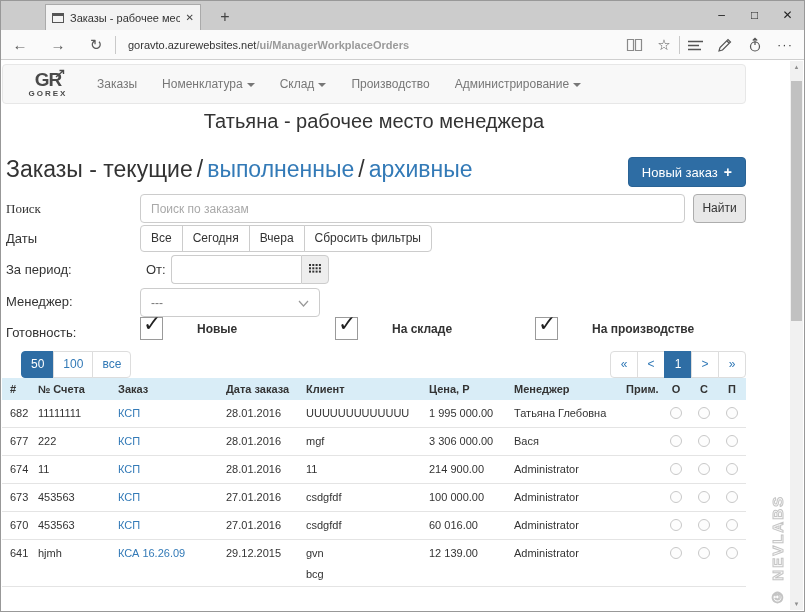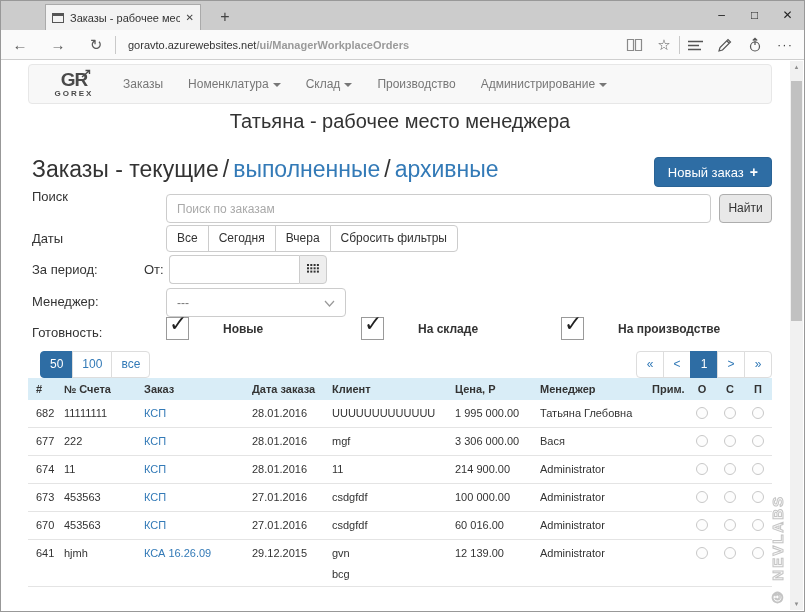--- a/index.html
+++ b/index.html
@@ -29,21 +29,21 @@
   .url .domain { color:#333; }
   .url .path { color:#9a9a9a;font-weight:bold; }
   .actions { display:flex; align-items:center; margin-right:4px; }
   .act { width:30px; text-align:center; color:#555; }
   .act svg { vertical-align:middle; }
   .star { font-size:15px; }
   .more { font-size:13px; letter-spacing:1px; color:#444; }
 
   
   .viewport { position:absolute; top:60px; left:1px; right:14px; bottom:1px; background:#fff; overflow:hidden; }
-  .content { position:relative; width:744px; margin-left:26px; height:100%; font-size:12px; color:#333; }
+  .content { position:relative; width:744px; height:100%; font-size:12px; color:#333; }
 
   
   .scrollbar { position:absolute; top:60px; right:1px; bottom:1px; width:13px; background:#f1f1f1; }
   .sb-arrow { position:absolute; left:0; width:13px; height:12px; text-align:center; font-size:6px;
               line-height:12px; color:#8f8f8f; }
   .sb-up { top:0; } .sb-down { bottom:0; }
   .sb-thumb { position:absolute; left:1px; width:11px; top:20px; height:240px; background:#c1c1c1; }
 
   
   .navbar { position:absolute; top:3px; left:0; width:744px; height:40px; background:#f8f8f8;
@@ -79,40 +79,40 @@
   .btn-find { position:absolute; top:133px; right:0; width:53px; height:29px; background:#e8e8e8;
               border:1px solid #adadad; border-radius:4px; font-size:12px; color:#333; text-align:center; line-height:27px; }
 
   .btn-group { position:absolute; top:164px; left:138px; display:flex; }
   .btn-group .gbtn { background:#fff; border:1px solid #ccc; padding:0 10px; height:27px; line-height:25px;
                      font-size:12px; color:#333; margin-left:-1px; white-space:nowrap; }
   .btn-group .gbtn:first-child { border-radius:4px 0 0 4px; margin-left:0; }
   .btn-group .gbtn:last-child { border-radius:0 4px 4px 0; }
 
   .period-group { position:absolute; top:194px; display:flex; align-items:center; }
-  .pg-from { left:116px; } .pg-to { left:512px; }
+  .pg-from { left:144px; } .pg-to { left:512px; }
   .period-group .plabel { font-size:13px; color:#333; margin-right:5px; }
   .period-group input { width:130px; height:29px; border:1px solid #ccc; border-right:none;
                         border-radius:4px 0 0 4px; padding:0 8px; }
   .addon { width:28px; height:29px; background:#eee; border:1px solid #ccc; border-radius:0 4px 4px 0;
            display:flex; align-items:center; justify-content:center; }
 
   .select { position:absolute; top:227px; left:138px; width:180px; height:29px; border:1px solid #ccc;
             border-radius:4px; display:flex; align-items:center; padding:0 10px; color:#777; font-size:12px; }
   .select .chev { margin-left:auto; color:#999; }
 
   .check-group { position:absolute; top:256px; display:flex; align-items:center; }
   .cg1 { left:138px; } .cg2 { left:333px; } .cg3 { left:533px; }
   .checkbox { width:23px; height:23px; border:1px solid #9a9a9a; background:#fff; position:relative; }
   .checkbox .mark { position:absolute; left:2px; top:-7px; font-size:22px; color:#222; }
   .check-group .clabel { font-size:12px; font-weight:bold; color:#333; margin-left:34px; white-space:nowrap; }
 
   
   .pgn { position:absolute; top:290px; display:flex; }
-  .pgn-left { left:12px; } .pgn-right { right:0; }
+  .pgn-left { left:19px; } .pgn-right { right:0; }
   .pgn .pitem { min-width:28px; padding:0 9px; height:27px; line-height:25px; text-align:center;
                 background:#fff; border:1px solid #ddd; color:#337ab7; font-size:12px; margin-left:-1px; }
   .pgn .pitem:first-child { border-radius:4px 0 0 4px; margin-left:0; }
   .pgn .pitem:last-child { border-radius:0 4px 4px 0; }
   .pgn .active { background:#2e6da4; border-color:#2e6da4; color:#fff; }
 
   
   table { position:absolute; top:317px; left:0; width:744px; border-collapse:collapse; table-layout:fixed; }
   col.c0{width:28px} col.c1{width:80px} col.c2{width:108px} col.c3{width:80px} col.c4{width:123px}
   col.c5{width:85px} col.c6{width:112px} col.c7{width:44px} col.c8{width:28px} col.c9{width:28px} col.c10{width:28px}
@@ -207,21 +207,21 @@
 
       <div class="page-title">Татьяна - рабочее место менеджера</div>
 
       <div class="section-head">
         <span>Заказы - текущие</span><span class="sep">/</span><span class="lnk">выполненные</span><span class="sep">/</span><span class="lnk">архивные</span>
       </div>
       <div class="btn-new">
         <span>Новый заказ</span><span class="plus">+</span>
       </div>
 
-      <div class="flabel" style="top:128px;">Поиск</div>
+      <div class="flabel" style="top:140px;font-family:Liberation Serif, serif;">Поиск</div>
       <input class="search-input" placeholder="Поиск по заказам" style="">
       <div class="btn-find">Найти</div>
 
       <div class="flabel" style="top:170px;">Даты</div>
       <div class="btn-group">
         <span class="gbtn">Все</span>
         <span class="gbtn">Сегодня</span>
         <span class="gbtn">Вчера</span>
         <span class="gbtn">Сбросить фильтры</span>
       </div>

